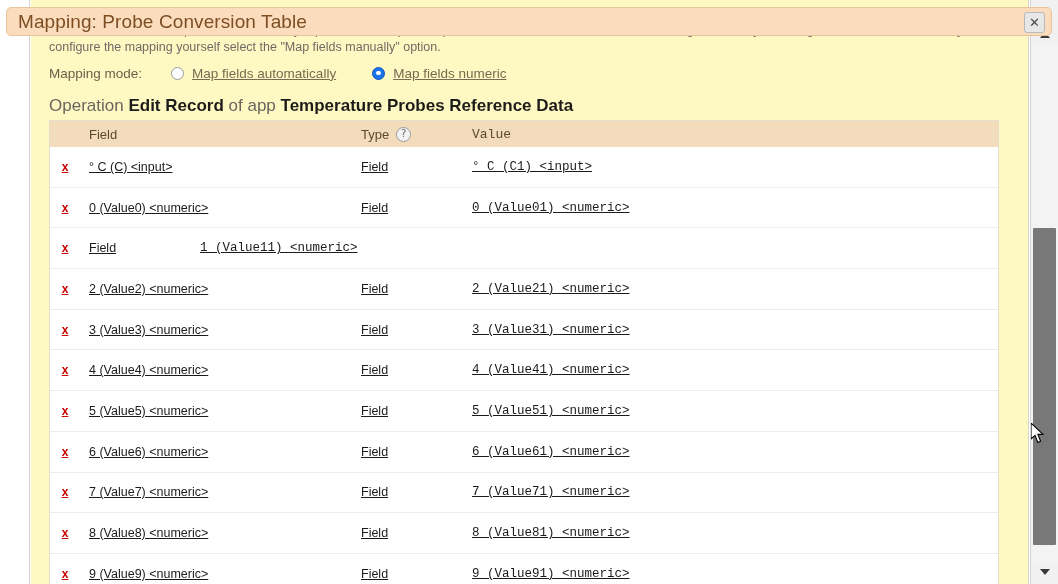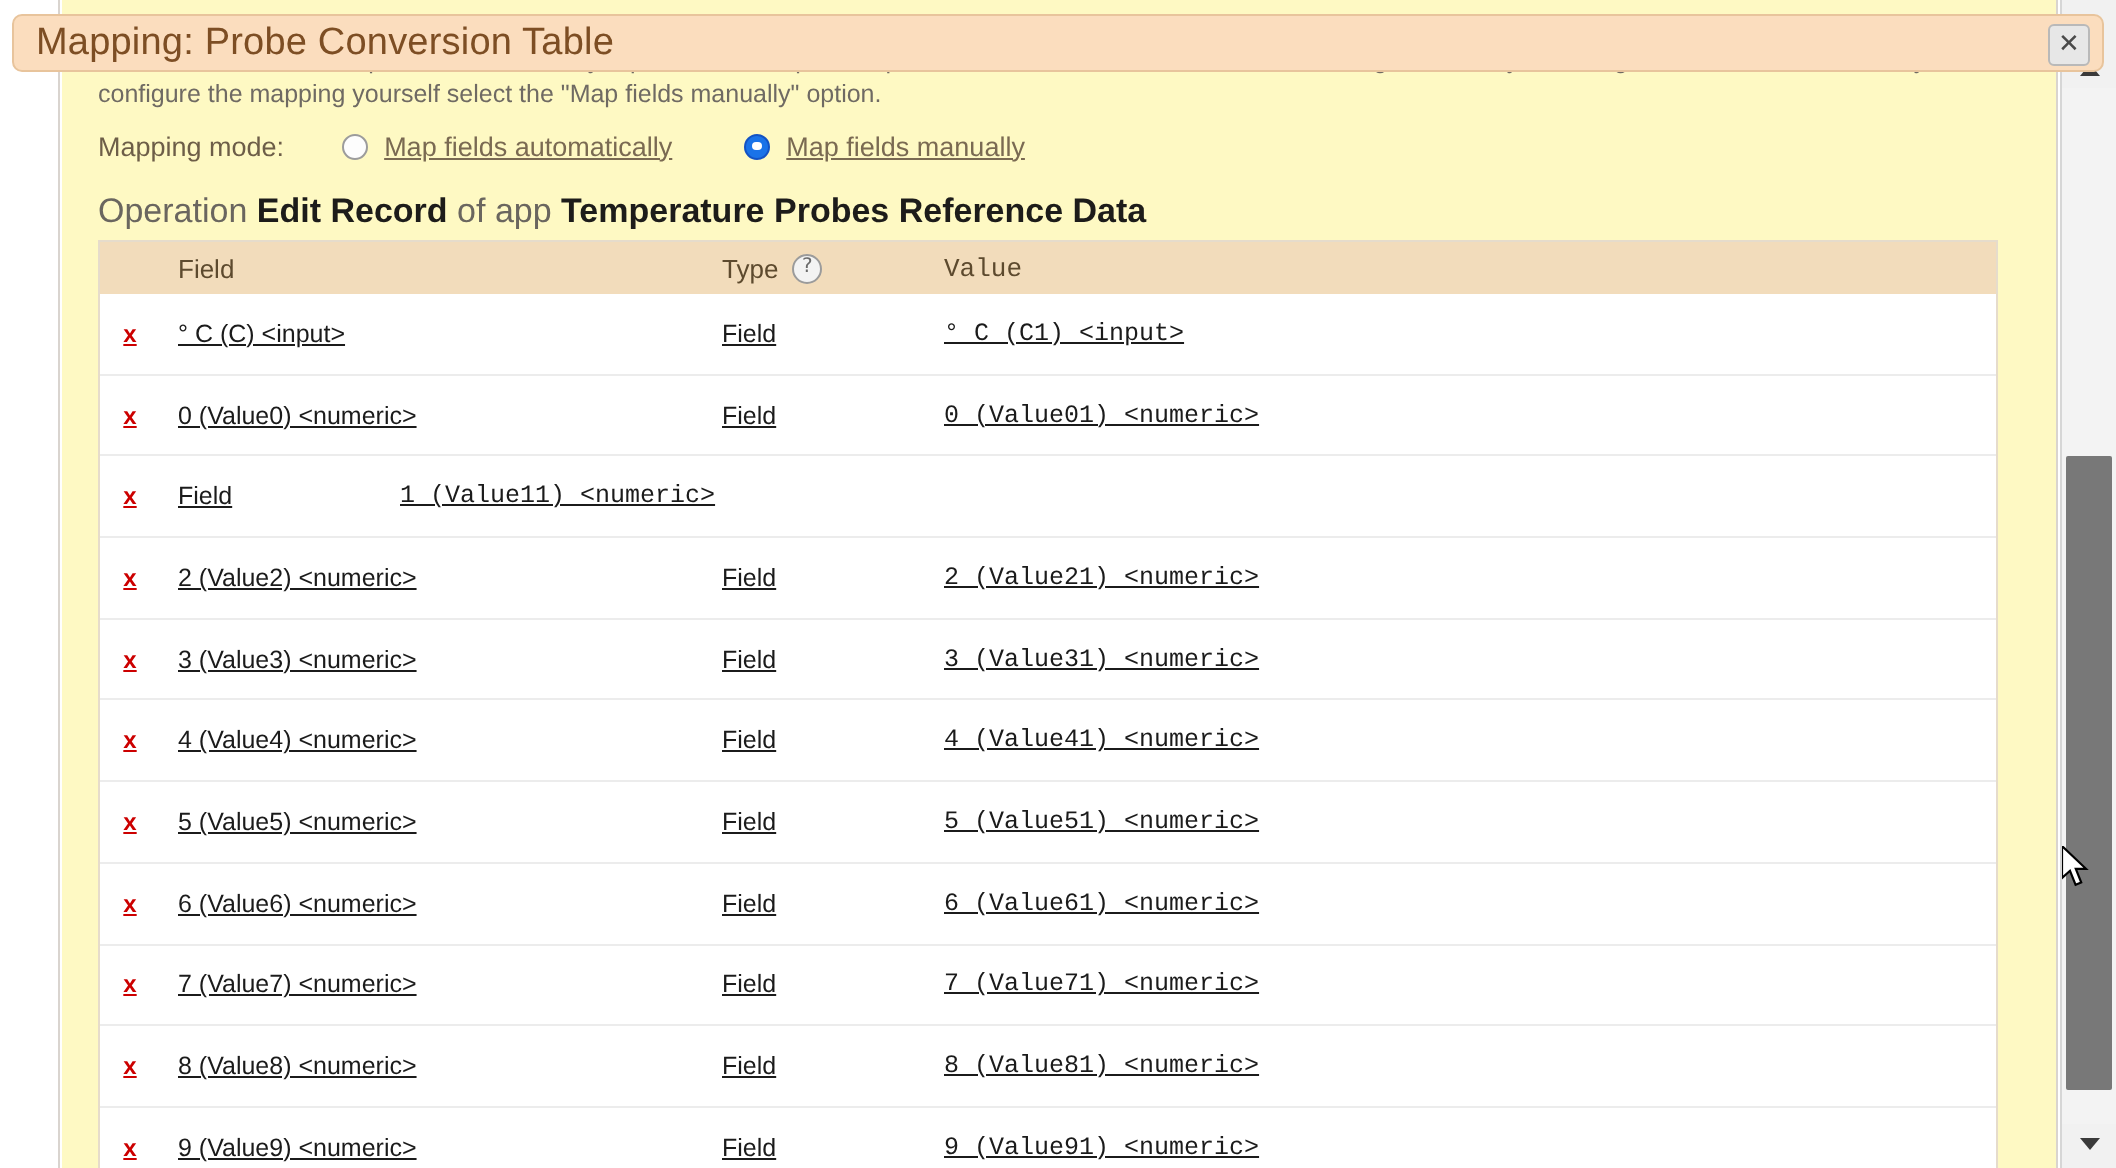--- a/index.html
+++ b/index.html
@@ -320,21 +320,21 @@
     <div class="mode-row">
       <span class="mode-label">Mapping mode:</span>
 
       <label class="radio-opt">
         <span class="radio off"></span>
         <span class="radio-label">Map fields automatically</span>
       </label>
 
       <label class="radio-opt">
         <span class="radio on"></span>
-        <span class="radio-label">Map fields manually</span>
+        <span class="radio-label">Map fields numeric</span>
       </label>
     </div>
 
     <div class="op-line">
       <span class="soft">Operation</span>
       <span class="strong">Edit Record</span>
       <span class="soft">of app</span>
       <span class="strong">Temperature Probes Reference Data</span>
     </div>
 

